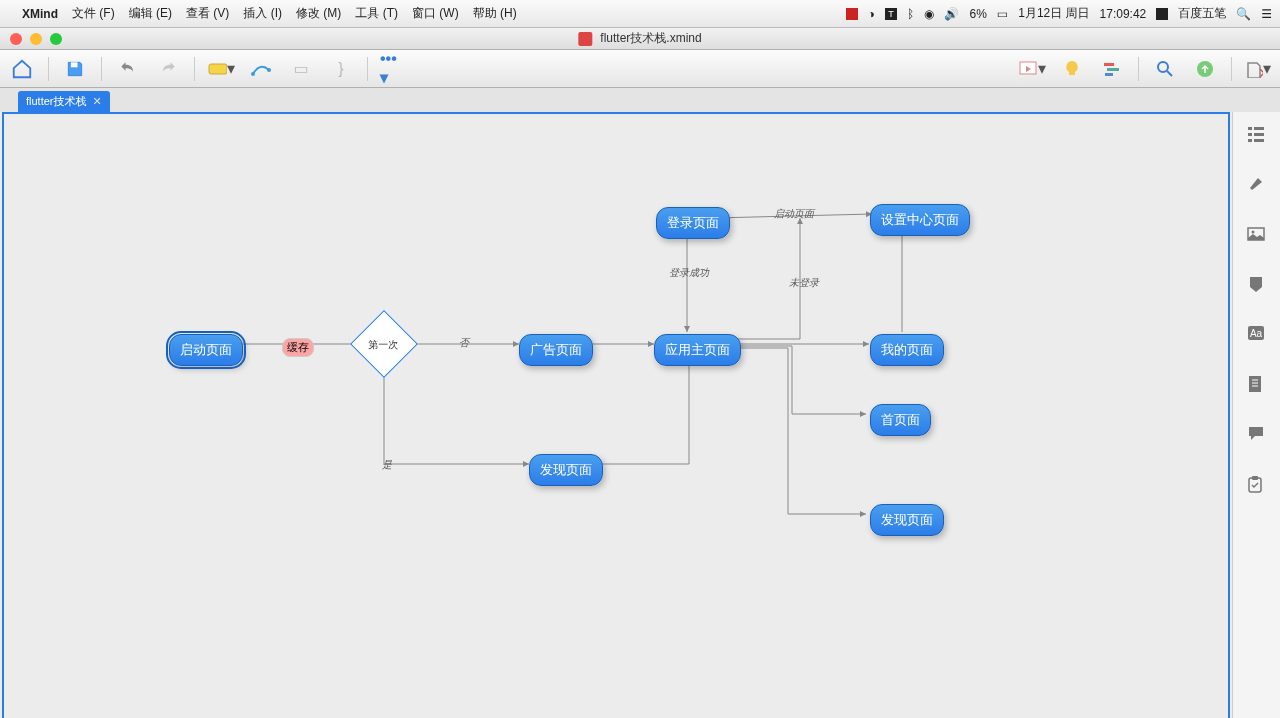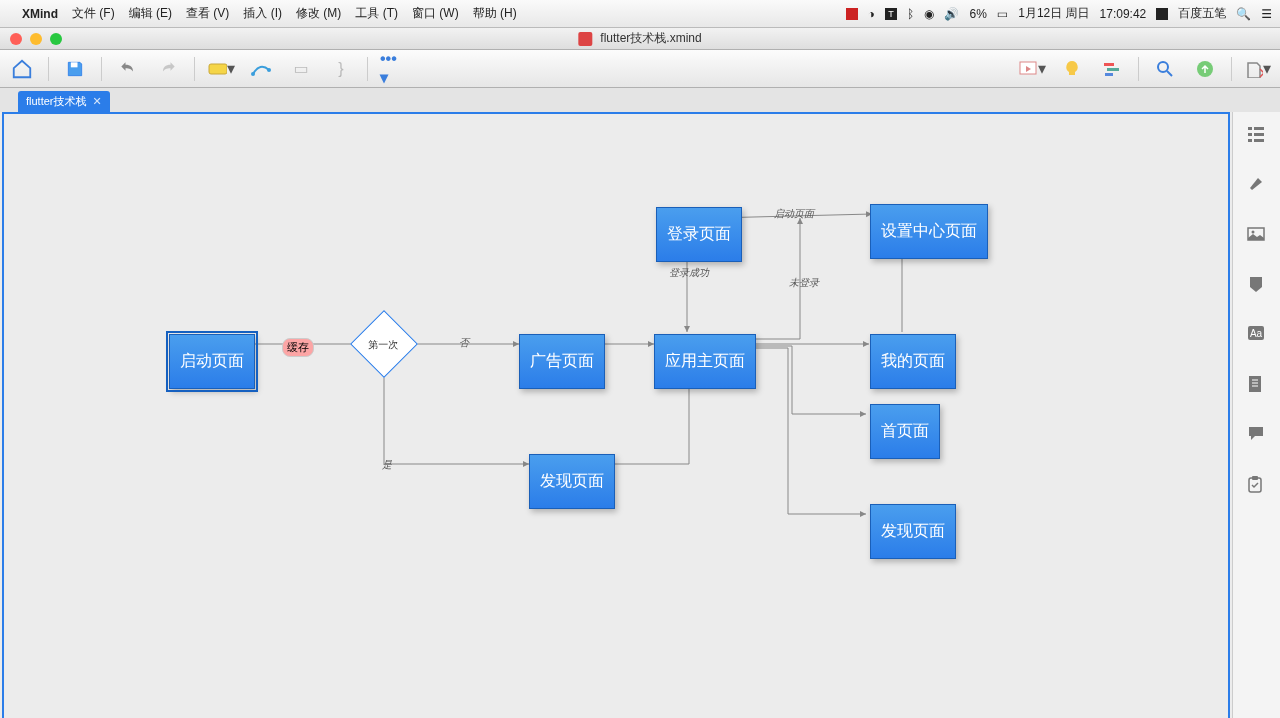--- a/index.html
+++ b/index.html
@@ -16,21 +16,21 @@
 .tbtn{width:28px;height:28px;display:flex;align-items:center;justify-content:center;color:#555;border-radius:4px}
 .sep{width:1px;height:24px;background:#ccc}
 .toolbar .right{margin-left:auto;display:flex;align-items:center;gap:12px}
 .tabbar{height:24px;background:#e4e4e4;display:flex;align-items:flex-end;padding-left:18px}
 .tab{background:#2b7de9;color:#fff;font-size:11px;padding:3px 8px;border-radius:3px 3px 0 0;display:flex;align-items:center;gap:6px}
 .tab .x{font-size:11px;opacity:.8}
 .main{display:flex;height:614px}
 .canvas{flex:1;background:#ececec;border:2px solid #2b7de9;position:relative;margin:0 2px 2px 2px}
 .sidepanel{width:48px;background:#f4f4f4;border-left:1px solid #ccc;display:flex;flex-direction:column;align-items:center;padding-top:12px;gap:28px}
 .sidepanel .sicon{width:22px;height:22px;color:#666}
-.node{position:absolute;background:linear-gradient(#4a9eee,#2b7de9);color:#fff;font-size:16px;padding:16px 10px;border-radius:0;border:1px solid #1a5fb8;box-shadow:2px 3px 6px rgba(0,0,0,.25)}
+.node{position:absolute;background:linear-gradient(#4a9eee,#2b7de9);color:#fff;font-size:13px;padding:6px 10px;border-radius:12px;border:1px solid #1a5fb8;box-shadow:2px 3px 6px rgba(0,0,0,.25)}
 .node.sel{outline:2px solid #1560c0;outline-offset:1px}
 .diamond{position:absolute;width:48px;height:48px;transform:rotate(45deg);background:#fff;border:1.5px solid #2b7de9}
 .diamond span{position:absolute;transform:rotate(-45deg);font-size:10px;color:#333;left:8px;top:17px;white-space:nowrap}
 .label{position:absolute;font-size:10px;color:#555;font-style:italic}
 .small-label{position:absolute;background:#fca5a5;font-size:11px;padding:1px 4px;border-radius:8px;border:1px solid #ccc}
 svg.lines{position:absolute;top:0;left:0;width:100%;height:100%;pointer-events:none}
 .line{stroke:#888;stroke-width:1;fill:none}
 .arrow{fill:#888}
 .xicon{width:14px;height:14px;background:#d44;display:inline-block;border-radius:2px}
 </style>

